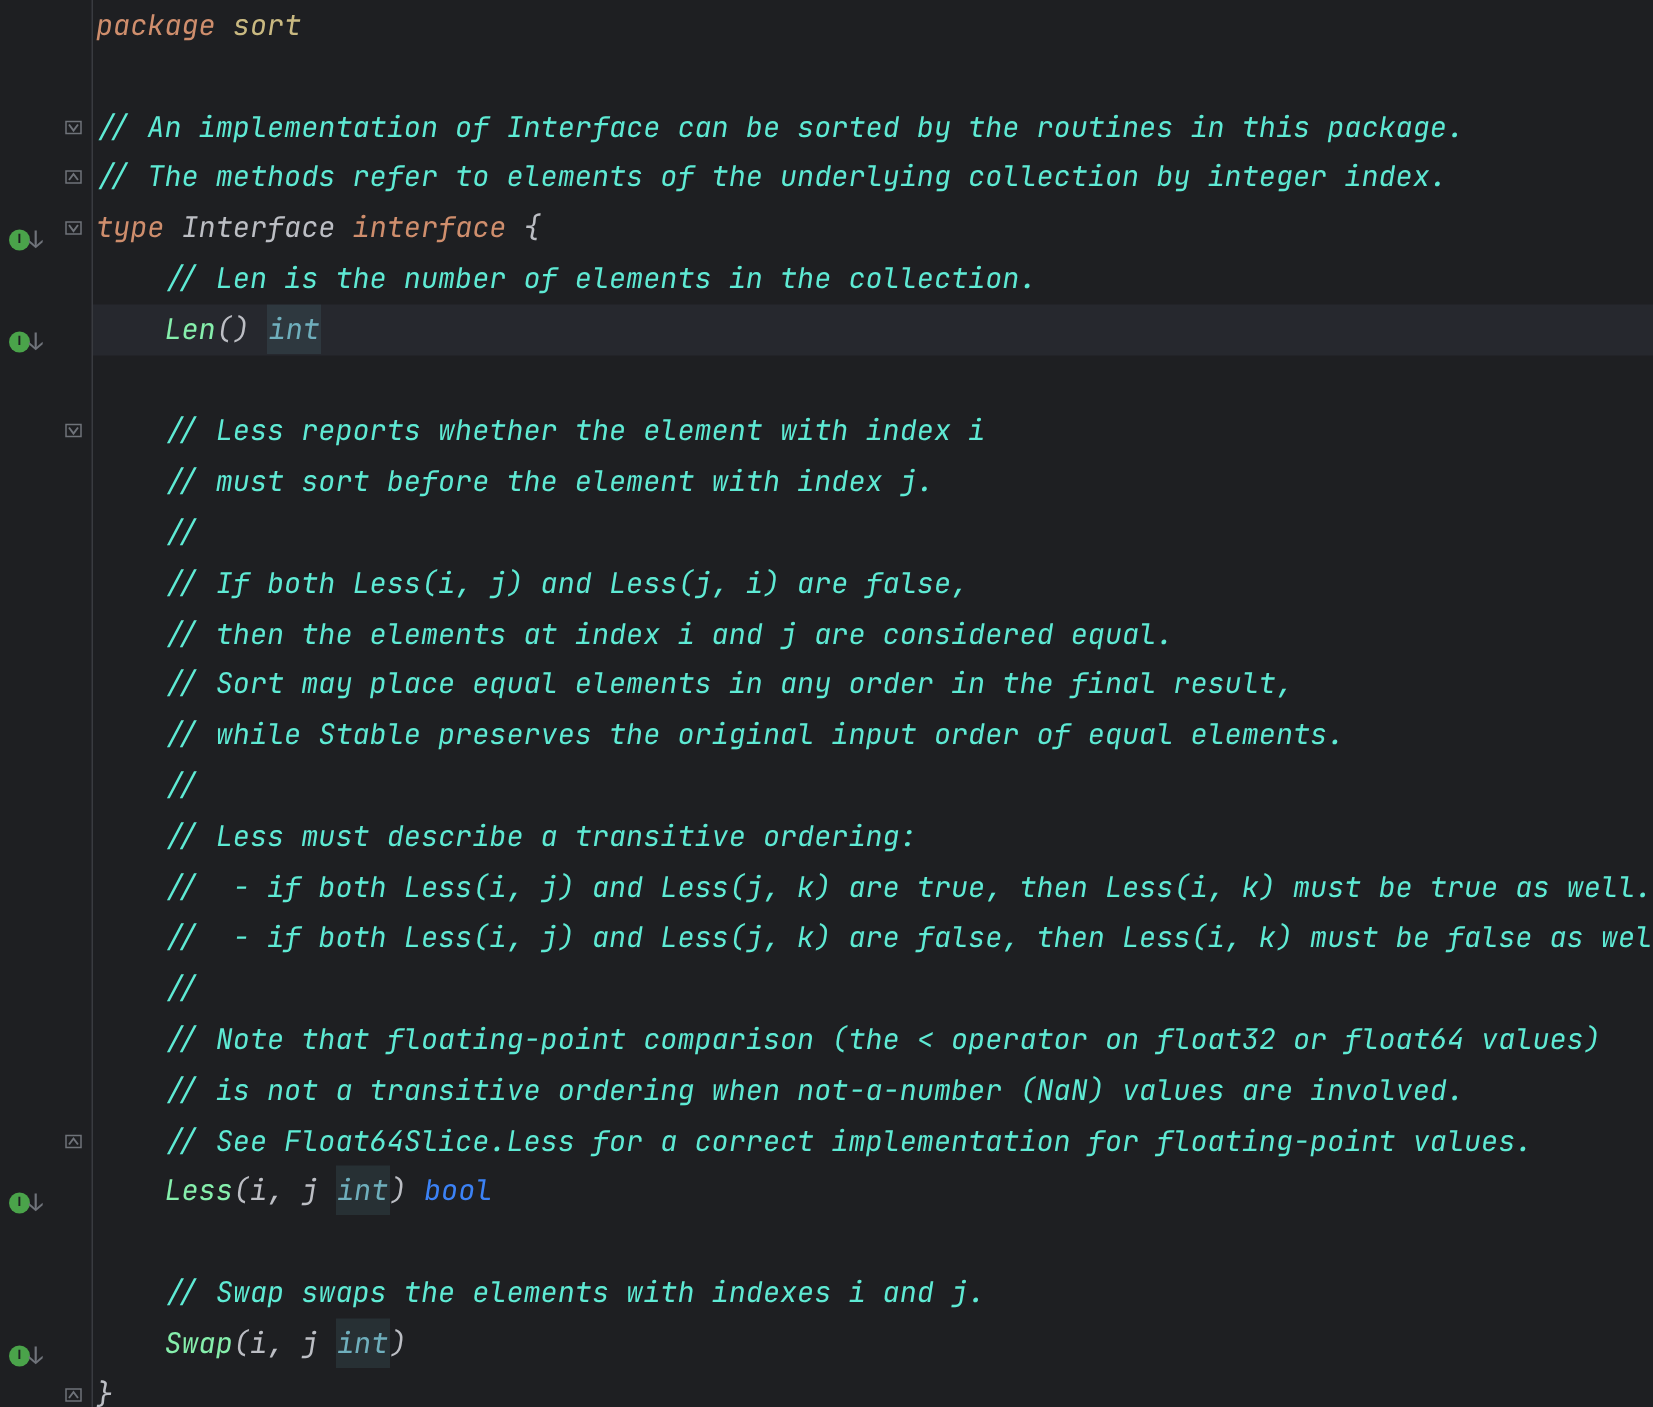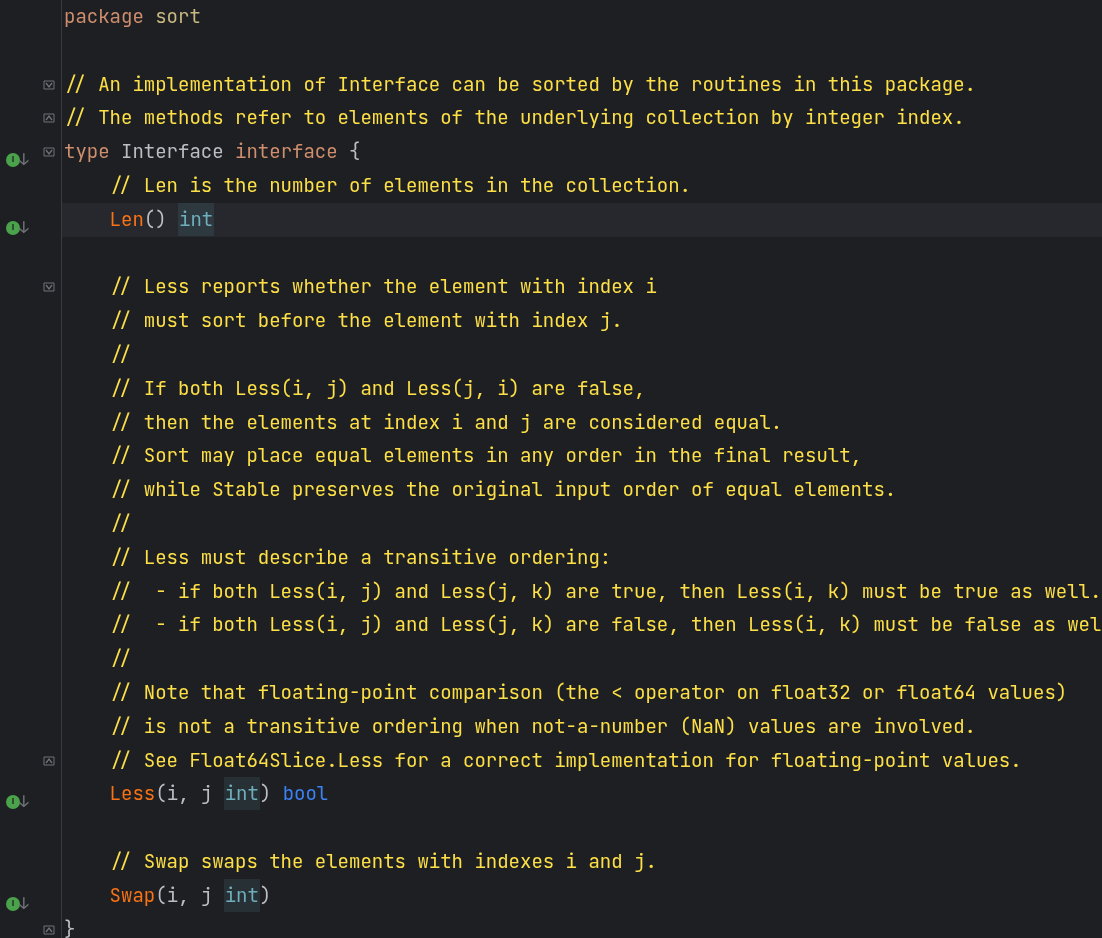--- a/index.html
+++ b/index.html
@@ -75,30 +75,31 @@
   .code-area {
     position: absolute;
     left: 62px;
     top: 0;
     right: 0;
     white-space: pre;
   }
   .line {
     height: 33.8px;
     padding-left: 2px;
+    font-style: italic;
   }
   .line.hl {
     background: #26282e;
   }
   .kw { color: #cf8e6d; }
   .pkg { color: #c9b981; }
   .typename { color: #bcbec4; }
   .iface { color: #cf8e6d; }
-  .cm { color: #fde047; }
-  .fn { color: #f97316; }
+  .cm { color: #5eead4; }
+  .fn { color: #86efac; }
   .param { color: #bcbec4; }
   .typ { color: #6fafbd; background: rgba(111,175,189,0.12); padding: 4px 1px; }
   .typ2 { color: #3b82f6; }
   .pn { color: #bcbec4; }
   .brace { color: #bcbec4; }
 </style>
 </head>
 <body>
 
 <div class="gutter">

